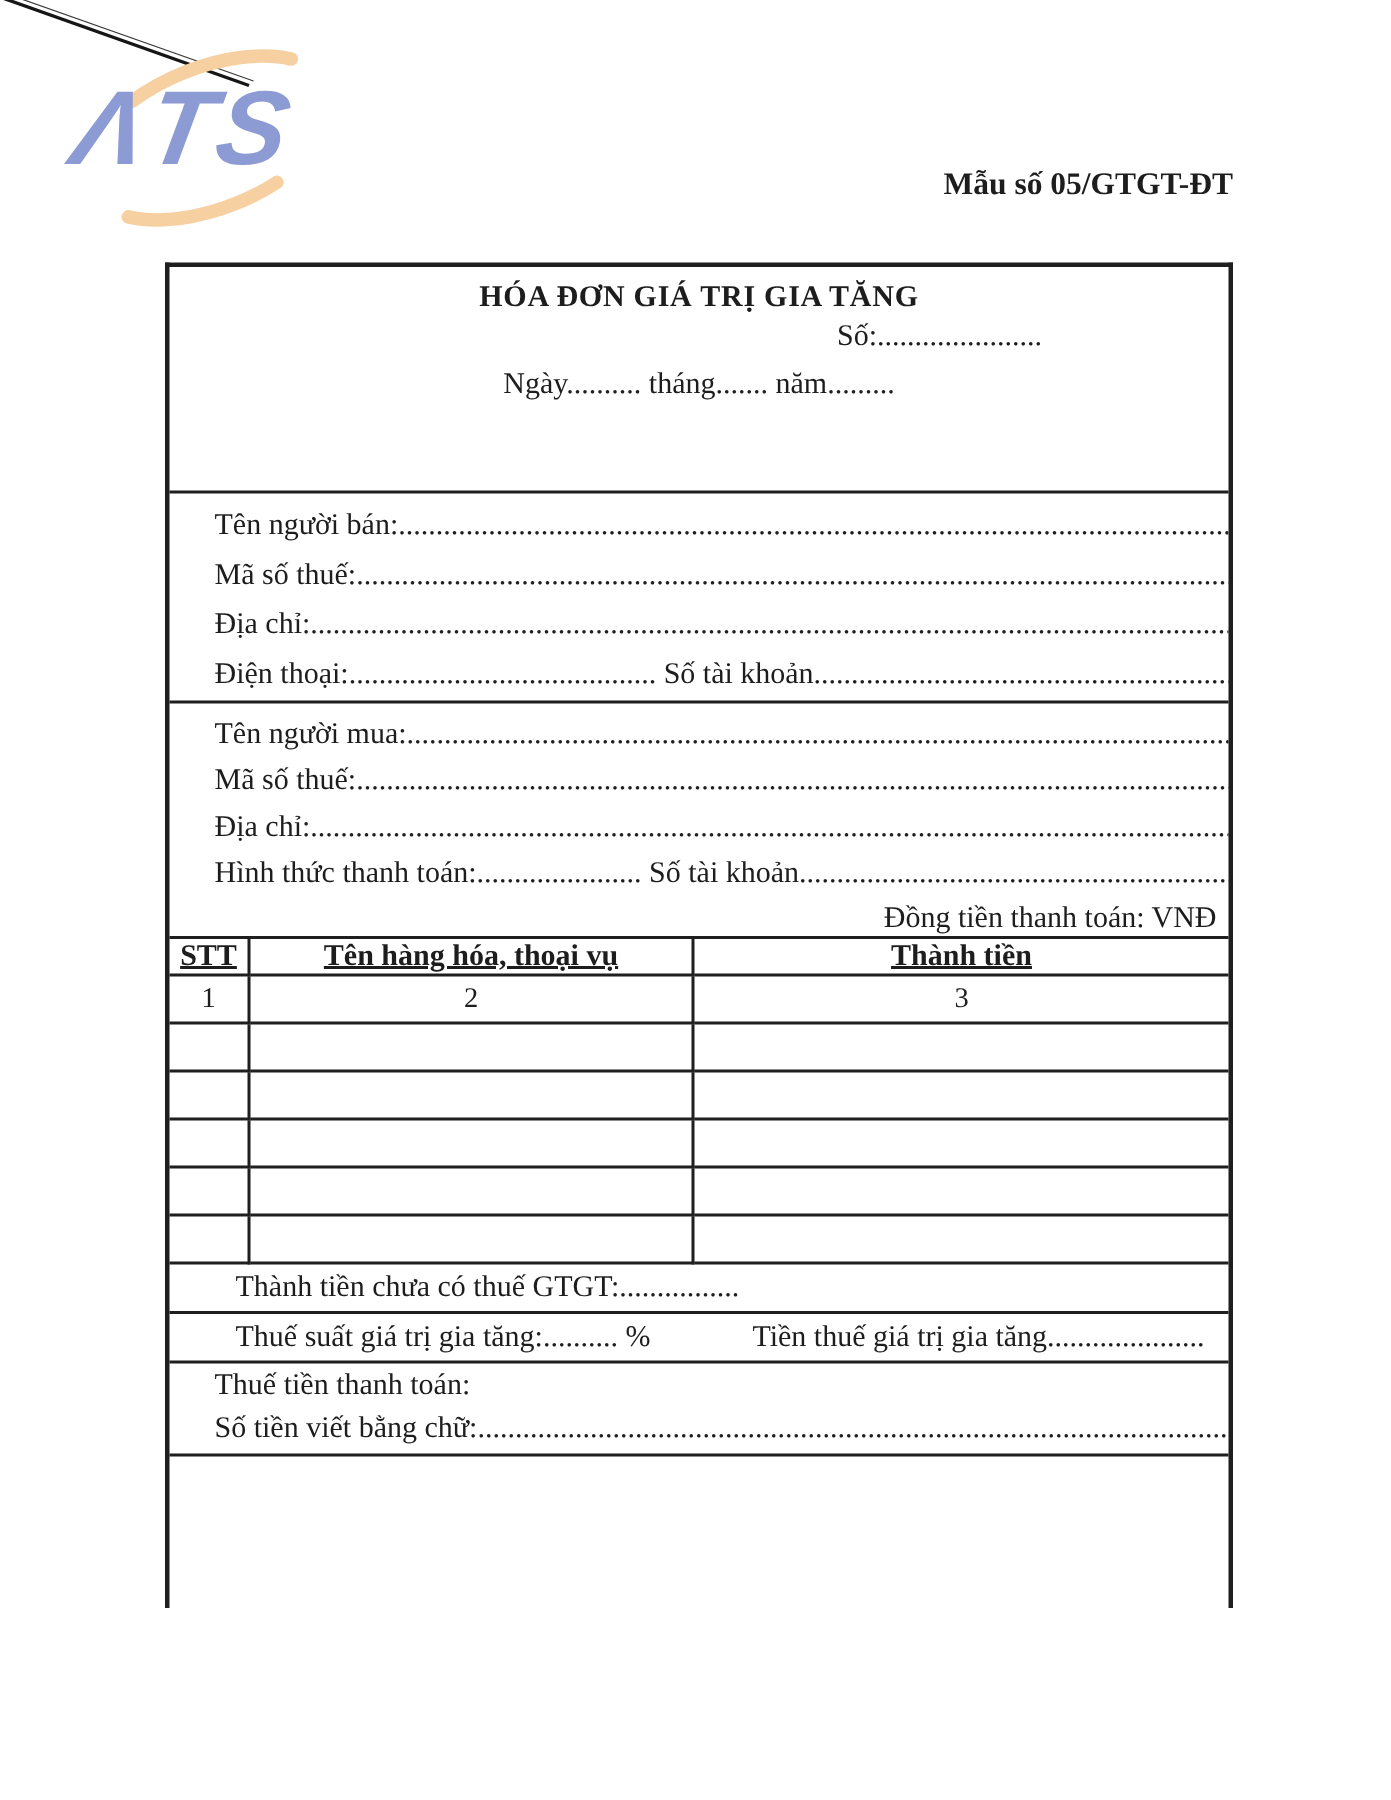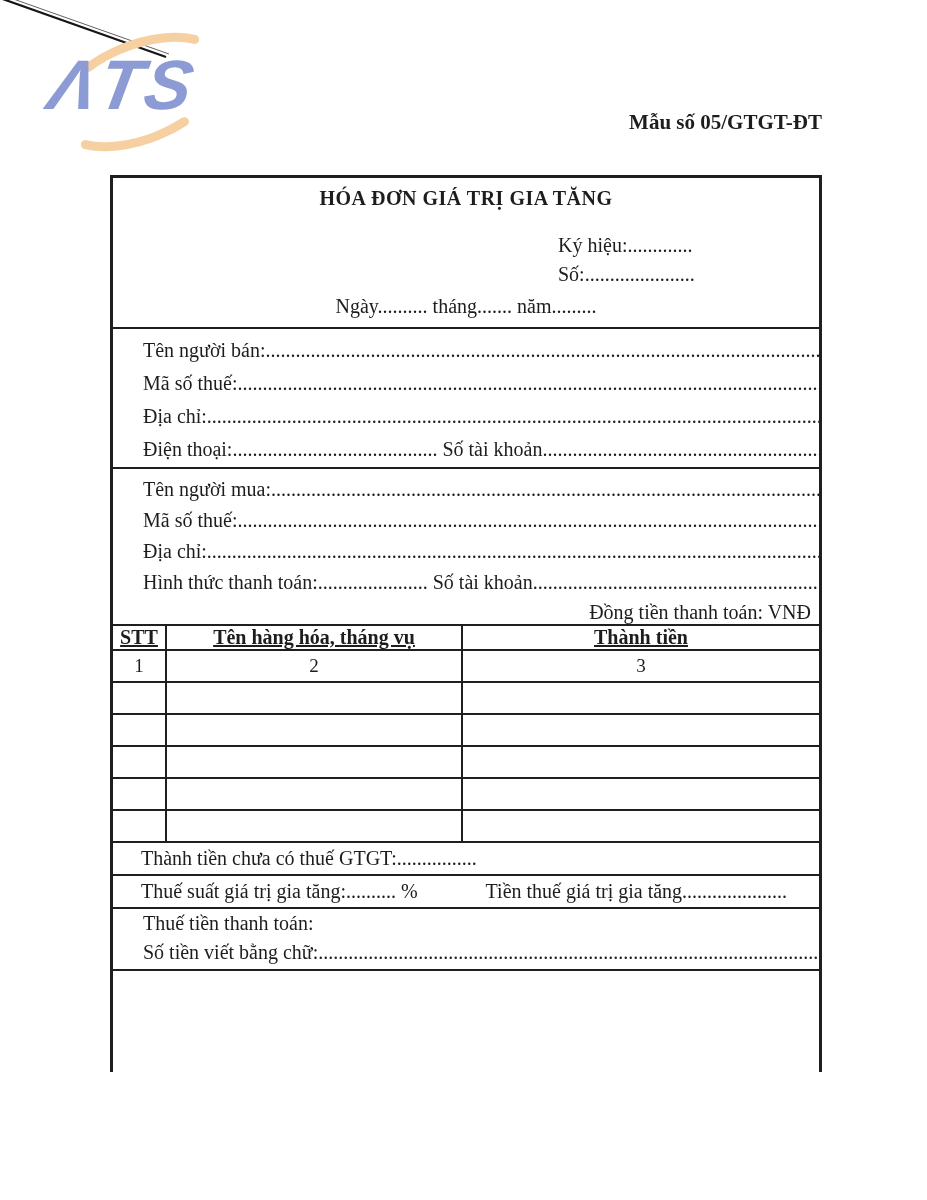--- a/index.html
+++ b/index.html
@@ -57,21 +57,21 @@
     font-size:20px; padding:0;
   }
   table.items th { height:24px; font-weight:bold;text-decoration:underline; }
   table.items td { height:32px; font-weight:normal; font-size:19px; }
   table.items .col-stt { width:53px; }
   table.items .col-name { width:296px; }
   table.items th:first-child, table.items td:first-child { border-left:none; }
   table.items th:last-child, table.items td:last-child { border-right:none;text-align:center; }
   table.items thead th { border-top:none; }
   
-  .totals-row { padding-left:28px; line-height:31px; white-space:nowrap; overflow:hidden; }
+  .totals-row { padding-left:44px; line-height:31px; white-space:nowrap; overflow:hidden; }
   .totals-a { height:33px; }
   .totals-b { height:33px; }
   .vat-amount { margin-left:68px; }
   .totals-c { height:62px; padding-left:30px; }
   .totals-c .tline { line-height:29px; white-space:nowrap; overflow:hidden; }
   
   .sec-sign { position:relative; height:90px; border-bottom:none; }
   .sign-block { position:absolute; top:4px; text-align:center; }
   .sign-left  { left:0;   width:35%; }
   .sign-right { left:46%; width:44%; }
@@ -94,21 +94,20 @@
     </svg>
     <span class="logo-text" style="color:#8c9bd3;">ΛTS</span>
   </div>
 
   <div class="form-code">Mẫu số 05/GTGT-ĐT</div>
 
   <div class="form-box">
 
     <div class="sec sec-title">
       <div class="doc-title">HÓA ĐƠN GIÁ TRỊ GIA TĂNG</div>
-      <div class="serial-line">Ký hiệu:.............</div>
       <div class="number-line">Số:......................</div>
       <div class="date-line">Ngày.......... tháng....... năm.........</div>
     </div>
 
     <div class="sec sec-party sec-seller">
       <div class="field-line">Tên người bán:........................................................................................................................</div>
       <div class="field-line">Mã số thuế:.............................................................................................................................</div>
       <div class="field-line">Địa chỉ:....................................................................................................................................</div>
       <div class="field-line">Điện thoại:......................................... Số tài khoản......................................................................</div>
     </div>
@@ -118,21 +117,21 @@
       <div class="field-line">Mã số thuế:.............................................................................................................................</div>
       <div class="field-line">Địa chỉ:....................................................................................................................................</div>
       <div class="field-line">Hình thức thanh toán:...................... Số tài khoản......................................................................</div>
       <div class="currency-line">Đồng tiền thanh toán: VNĐ</div>
     </div>
 
     <table class="items">
       <thead>
         <tr>
           <th class="col-stt">STT</th>
-          <th class="col-name">Tên hàng hóa, tháng vụ</th>
+          <th class="col-name">Tên hàng hóa, thoại vụ</th>
           <th>Thành tiền</th>
         </tr>
       </thead>
       <tbody>
         <tr>
           <td>1</td>
           <td>2</td>
           <td>3</td>
         </tr>
         <tr class="empty-row">

